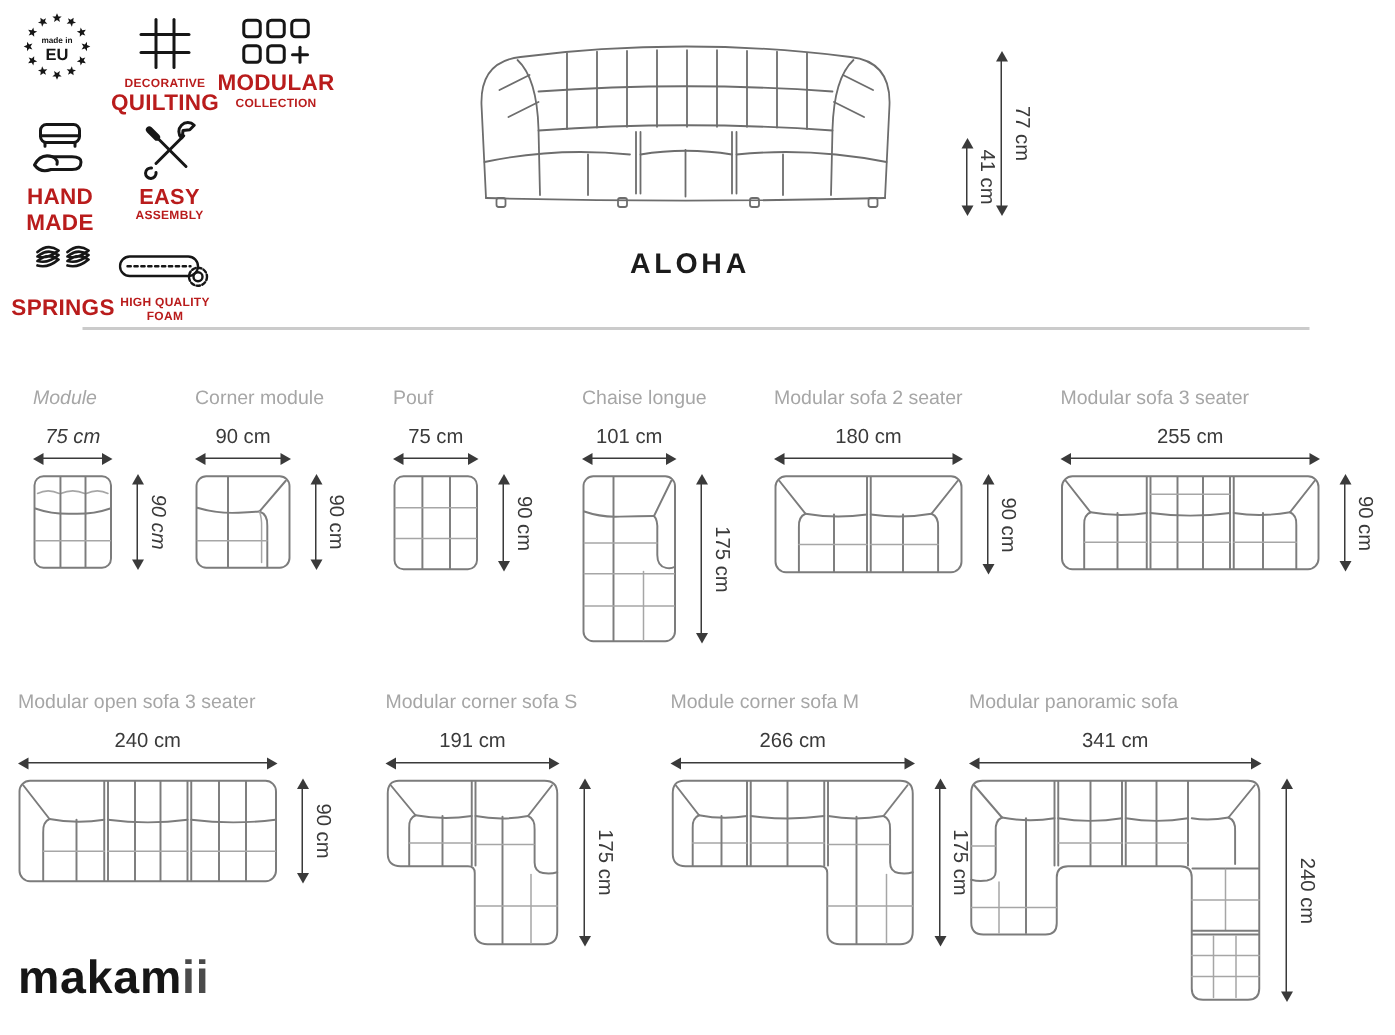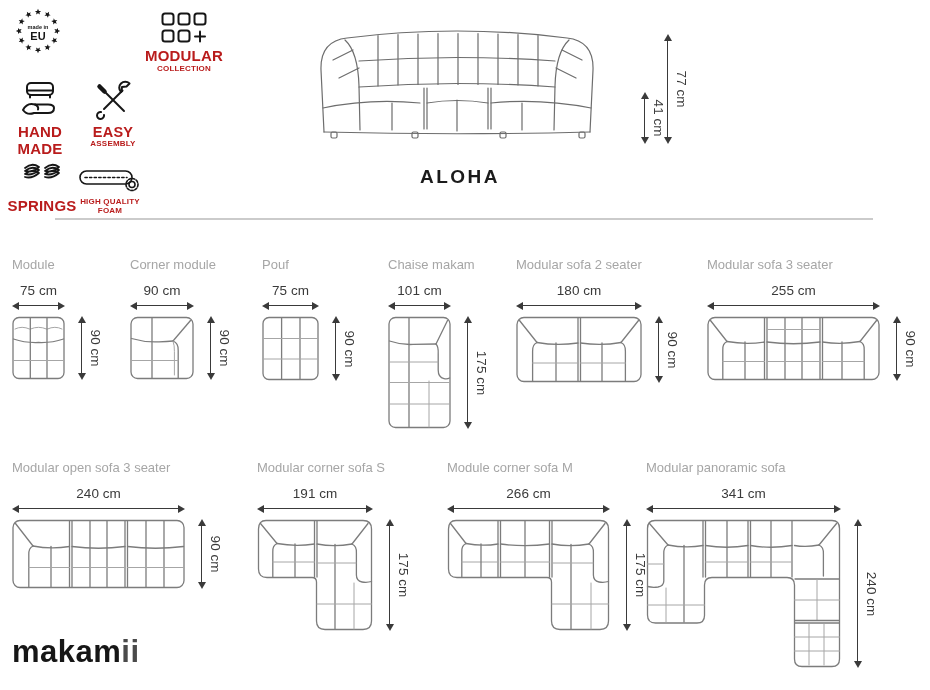--- a/index.html
+++ b/index.html
@@ -82,20 +82,32 @@
           <use href="#star" transform="translate(24,25) rotate(240) translate(0,-19)"></use>
           <use href="#star" transform="translate(24,25) rotate(270) translate(0,-19)"></use>
           <use href="#star" transform="translate(24,25) rotate(300) translate(0,-19)"></use>
           <use href="#star" transform="translate(24,25) rotate(330) translate(0,-19)"></use>
         </g>
         <text x="24" y="22.5" text-anchor="middle" font-size="5.5" font-weight="bold" fill="#161616" stroke="none">made in</text>
         <text x="24" y="34" text-anchor="middle" font-size="11" font-weight="bold" fill="#161616" stroke="none">EU</text>
       </svg>
     </div>
 
+    <div class="badge" style="left:72px;top:6px;width:64px;">
+      <svg class="icon" width="40" height="38" viewBox="0 0 40 38">
+        <line x1="14" y1="3" x2="14" y2="35"></line>
+          <line x1="26" y1="3" x2="26" y2="35"></line>
+        <line x1="4" y1="13" x2="36" y2="13"></line>
+          <line x1="4" y1="25" x2="36" y2="25"></line>
+      </svg>
+      <div>
+        <div class="bl bl-sm">DECORATIVE</div>
+        <div class="bl bl-md">QUILTING</div>
+      </div>
+    </div>
 
     <div class="badge" style="left:146px;top:8px;width:64px;">
       <svg class="icon" width="46" height="32" viewBox="0 0 46 32">
         <rect x="1.5" y="1.5" width="11" height="11" rx="2.5"></rect>
         <rect x="17.5" y="1.5" width="11" height="11" rx="2.5"></rect>
         <rect x="33.5" y="1.5" width="11" height="11" rx="2.5"></rect>
         <rect x="1.5" y="18.5" width="11" height="11" rx="2.5"></rect>
         <rect x="17.5" y="18.5" width="11" height="11" rx="2.5"></rect>
         <line x1="39" y1="19.5" x2="39" y2="29.5"></line>
           <line x1="34" y1="24.5" x2="44" y2="24.5"></line>
@@ -190,21 +202,21 @@
       </div>
     <div class="vlabel">
         <span>77 cm</span>
       </div>
   </div>
 
   <div class="product-name">ALOHA</div>
 
   <div class="divider"></div>
 
-  <div class="diagram" style="left:12px;top:257px;">
+  <div class="diagram" style="left:22px;top:257px;font-style:italic;">
     <div class="d-label">Module</div>
     <div class="d-body">
       <div class="d-col" style="width:53px;">
         <div class="d-wlabel">75 cm</div>
         <div class="hdim">
             <i class="ln"></i>
           </div>
         <svg class="draw" width="53" height="64" viewBox="0 0 53 64">
           <rect x="1" y="1.5" width="51" height="61" rx="6"></rect>
           <path class="thin" d="M3,13 Q10,9.5 17.5,13 M18.5,13 Q26.5,9.5 34.5,13 M35.5,13 Q43,9.5 50,13"></path>
@@ -275,21 +287,21 @@
             <i class="ln"></i>
           </div>
         <div class="vlabel">
             <span>90 cm</span>
           </div>
       </div>
     </div>
   </div>
 
   <div class="diagram" style="left:388px;top:257px;">
-    <div class="d-label">Chaise makam</div>
+    <div class="d-label">Chaise longue</div>
     <div class="d-body">
       <div class="d-col" style="width:63px;">
         <div class="d-wlabel">101 cm</div>
         <div class="hdim">
             <i class="ln"></i>
           </div>
         <svg class="draw" width="63" height="113" viewBox="0 0 63 113">
           <rect x="1" y="1.5" width="61" height="110" rx="6.5"></rect>
           <path d="M59.5,4.5 L48,28"></path>
           <path d="M1.5,25 Q13,29 25,28.4 Q38,28 48,28"></path>

